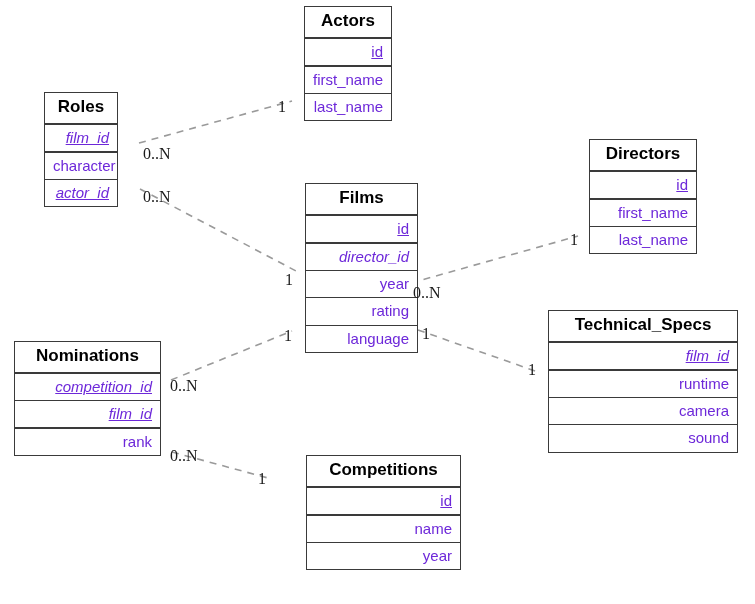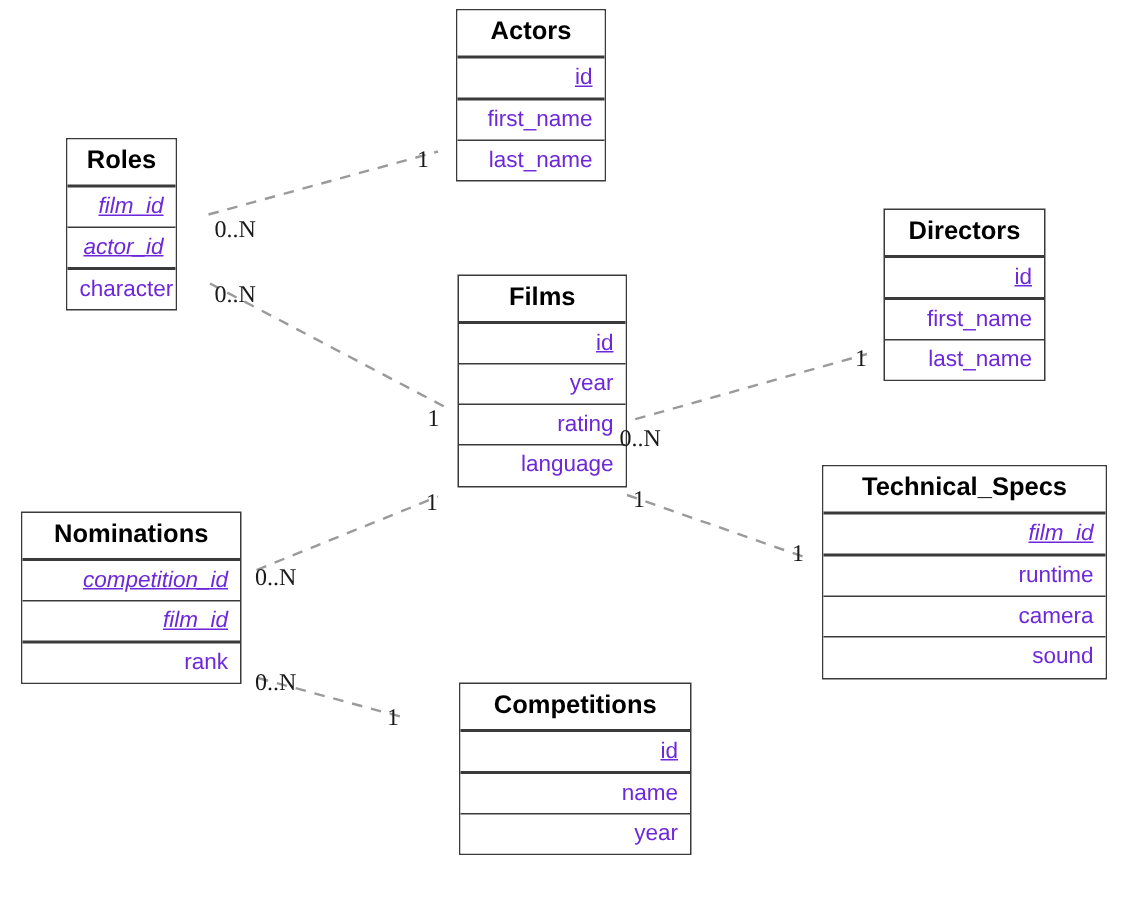--- a/index.html
+++ b/index.html
@@ -111,32 +111,33 @@
       <div class="card-label" style="left: 170px; top: 378px;">0..N</div>
       <div class="card-label" style="left: 284px; top: 328px;">1</div>
       <div class="card-label" style="left: 170px; top: 448px;">0..N</div>
       <div class="card-label" style="left: 258px; top: 471px;">1</div>
     </div>
 
   <div id="entities">
       <div class="entity" style="left: 44px; top: 92px; width: 74px;">
         <div class="entity-title">Roles</div>
         <div class="attr sep-thick"><span class="pkfk">film_id</span></div>
+        <div class="attr sep-thick"><span>character</span></div>
         <div class="attr"><span class="pkfk">actor_id</span></div>
-        <div class="attr sep-thick"><span>character</span></div>
       </div>
-      <div class="entity" style="left: 304px; top: 6px; width: 100px;">
+      <div class="entity" style="left: 304px; top: 6px; width: 88px;">
         <div class="entity-title">Actors</div>
         <div class="attr sep-thick"><span class="pk">id</span></div>
         <div class="attr sep-thick"><span>first_name</span></div>
         <div class="attr"><span>last_name</span></div>
       </div>
       <div class="entity" style="left: 305px; top: 183px; width: 113px;">
         <div class="entity-title">Films</div>
         <div class="attr sep-thick"><span class="pk">id</span></div>
+        <div class="attr sep-thick"><span class="fk">director_id</span></div>
         <div class="attr"><span>year</span></div>
         <div class="attr"><span>rating</span></div>
         <div class="attr"><span>language</span></div>
       </div>
       <div class="entity" style="left: 589px; top: 139px; width: 108px;">
         <div class="entity-title">Directors</div>
         <div class="attr sep-thick"><span class="pk">id</span></div>
         <div class="attr sep-thick"><span>first_name</span></div>
         <div class="attr"><span>last_name</span></div>
       </div>

